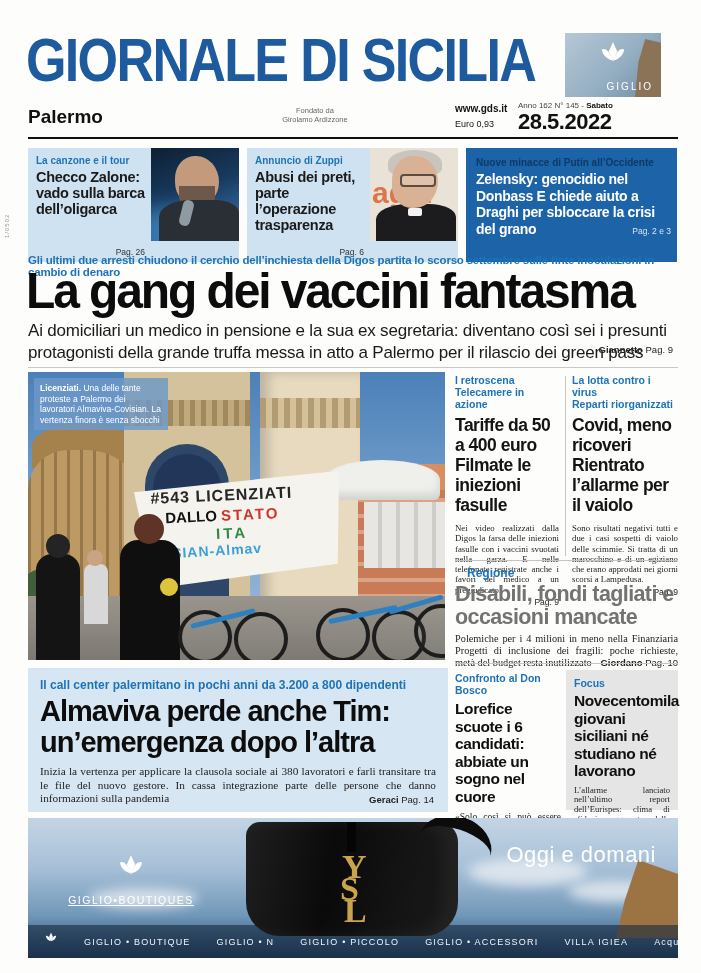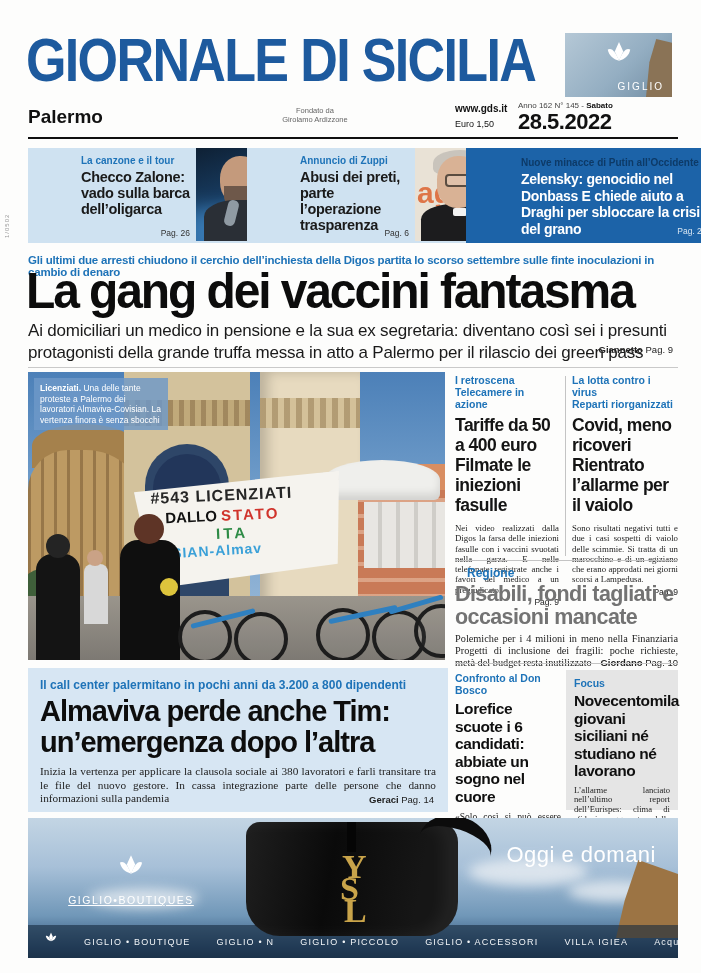--- a/index.html
+++ b/index.html
@@ -1,39 +1,39 @@
 <!DOCTYPE html>
 <html><head>
 <meta charset="utf-8">
 <style>
   html,body{margin:0;padding:0;background:#e9e9e7;}
   .page{position:relative;width:701px;height:973px;background:#fdfdfc;margin:0 auto;overflow:hidden;
         font-family:"Liberation Sans",sans-serif;color:#111;}
   
   .masthead-title{position:absolute;left:26px;top:24px;font-size:62px;font-weight:bold;color:#1d5a9e;
     letter-spacing:-2px;transform:scaleX(.84);transform-origin:left center;white-space:nowrap;}
-  .logo-box{position:absolute;left:565px;top:33px;width:107px;height:64px;
+  .logo-box{position:absolute;left:565px;top:33px;width:96px;height:64px;
     background:linear-gradient(135deg,#b5c8d6 0%,#94aec2 55%,#6f8ba1 100%);overflow:hidden;}
   .logo-rock{position:absolute;right:-8px;top:6px;width:34px;height:58px;background:#8a7356;
     clip-path:polygon(30% 0,100% 10%,100% 100%,0 100%,10% 40%);}
   .logo-lily{position:absolute;left:50%;top:7px;transform:translateX(-50%);}
   .logo-word{position:absolute;right:8px;bottom:5px;color:#fff;font-size:10px;letter-spacing:2px;}
   .edition-code{position:absolute;left:4px;top:238px;font-size:6px;color:#9a9a9a;
     transform:rotate(-90deg);transform-origin:left top;letter-spacing:1px;}
   
   .city{position:absolute;left:28px;top:106px;font-size:19px;font-weight:bold;}
   .founded{position:absolute;left:250px;top:106px;width:130px;text-align:center;font-size:7.5px;color:#666;line-height:9px;}
   .site{position:absolute;left:455px;top:103px;font-size:10px;font-weight:bold;}
   .price{position:absolute;left:455px;top:119px;font-size:9px;}
   .issue{position:absolute;left:518px;top:101px;font-size:8px;color:#444;white-space:nowrap;}
   .issue b{color:#111;}
   .date{position:absolute;left:518px;top:109px;font-size:22px;font-weight:bold;letter-spacing:-.5px;}
   .rule-top{position:absolute;left:28px;top:137px;width:650px;height:2px;background:#101010;}
   
-  .teaser{position:absolute;top:148px;width:211px;height:95px;background:#cfe2f1;display:flex;overflow:hidden;padding-left:45px;}
+  .teaser{position:absolute;top:148px;width:211px;height:114px;background:#cfe2f1;display:flex;overflow:hidden;}
   .t1{left:28px;} .t2{left:247px;} 
   .t3{left:466px;background:#1c63a8;display:block;}
   .t-text{flex:1;padding:7px 4px 6px 8px;position:relative;}
   .t-kicker{font-size:10px;font-weight:bold;color:#1e73b8;margin-bottom:3px;}
   .t-head{font-size:14.5px;font-weight:bold;line-height:16px;letter-spacing:-.3px;color:#1a1a1a;}
   .t-page{position:absolute;right:6px;bottom:5px;font-size:8.5px;color:#333;}
   .t-photo{width:88px;height:93px;position:relative;flex:none;overflow:hidden;}
   .zalone-bg{position:absolute;inset:0;background:linear-gradient(160deg,#0e2034 0%,#173a5e 45%,#2c5f91 75%,#3e7db5 100%);}
   .zalone-glow{position:absolute;left:-10px;bottom:-8px;width:70px;height:40px;background:#3f89c8;filter:blur(10px);opacity:.7;}
   .zalone-head{position:absolute;left:24px;top:8px;width:44px;height:50px;border-radius:46% 54% 50% 50%;background:#c49a7c;}
@@ -177,21 +177,21 @@
     <div class="logo-word">GIGLIO</div>
   </div>
   <div class="edition-code">1/0502</div>
 
   <div class="city">Palermo</div>
   <div class="founded">
     <span>Fondato da</span><br>
     <span>Girolamo Ardizzone</span>
   </div>
   <div class="site">www.gds.it</div>
-  <div class="price">Euro 1,50</div>
+  <div class="price">Euro 0,93</div>
   <div class="issue"><span>Anno 162 N° 145 - </span><b>Sabato</b></div>
   <div class="date">28.5.2022</div>
   <div class="rule-top"></div>
 
   <div class="teaser t1">
     <div class="t-text">
       <div class="t-kicker">La canzone e il tour</div>
       <div class="t-head">Checco Zalone: vado sulla barca dell’oligarca</div>
       <div class="t-page">Pag. 26</div>
     </div>

